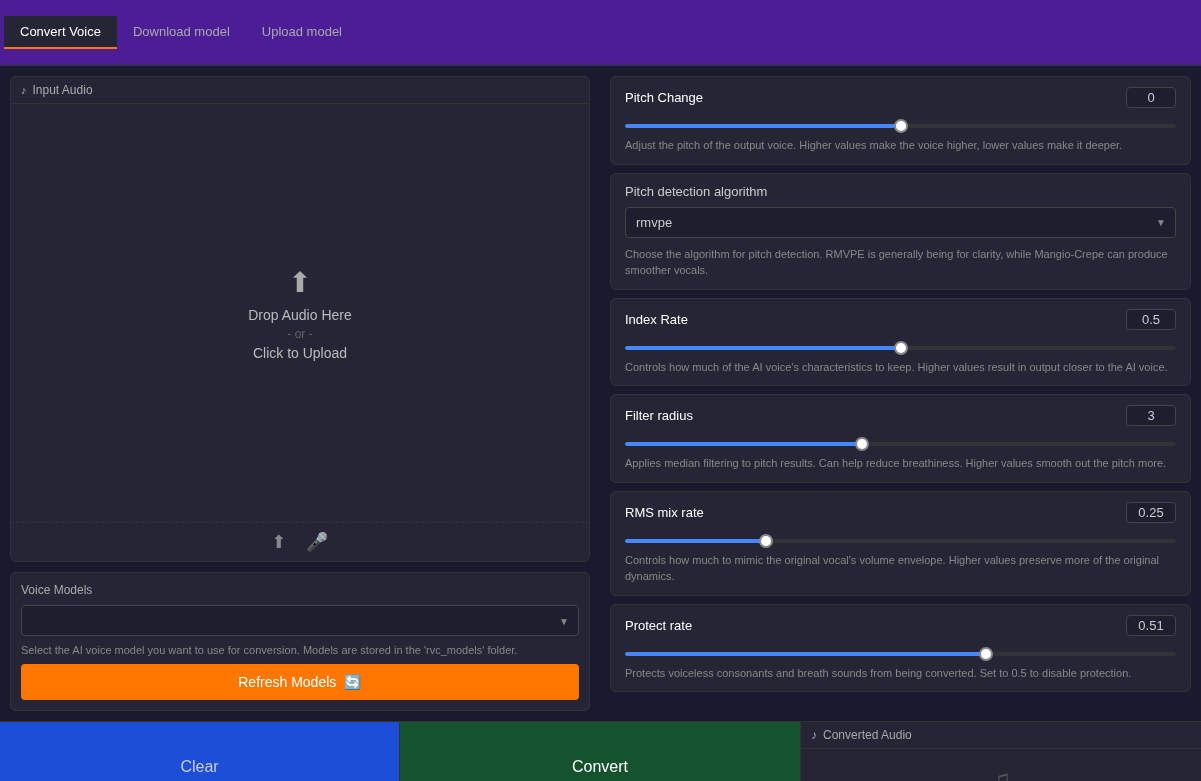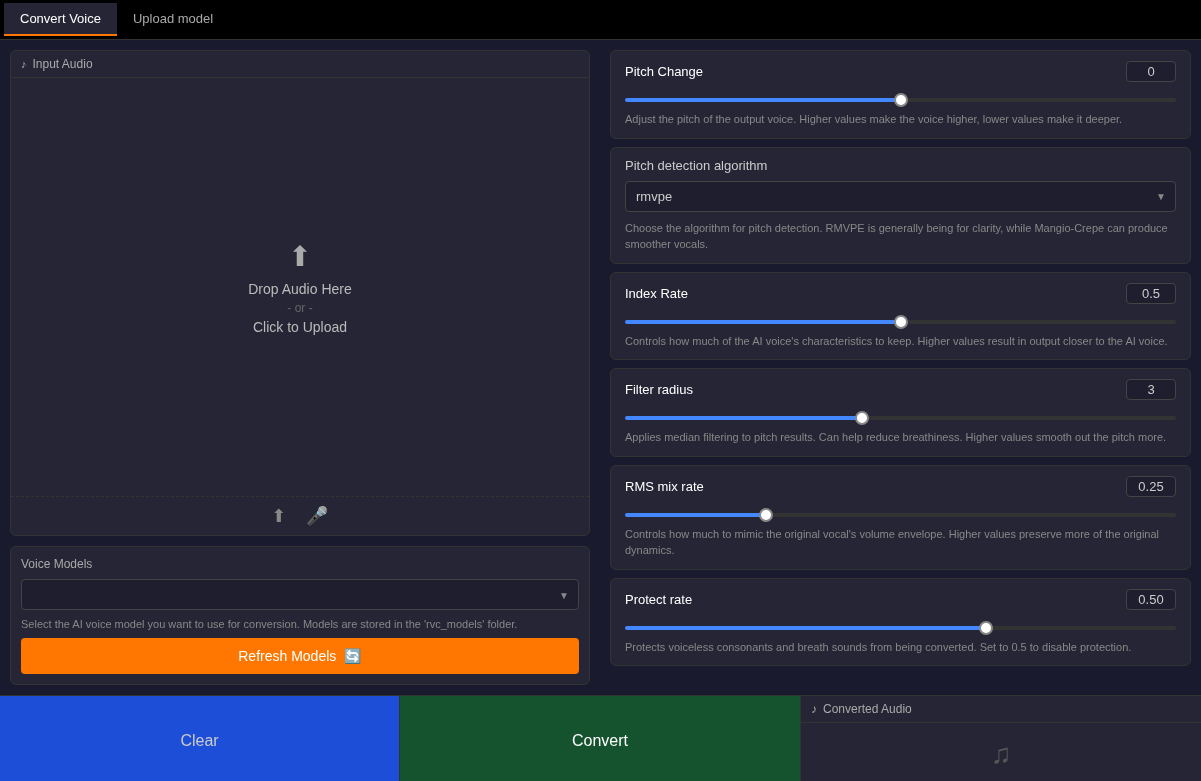--- a/index.html
+++ b/index.html
@@ -9,23 +9,23 @@
       color: #ccc;
       font-size: 13px;
       height: 781px;
       width: 1201px;
       overflow: hidden;
     }
 
     
     .tabs {
       display: flex;
-      background: #000000;
+      background: #4c1d95;
       border-bottom: 1px solid #333;
-      padding: 3px 4px;
+      padding: 16px 4px;
     }
     .tab {
       padding: 8px 16px;
       cursor: pointer;
       font-size: 13px;
       color: #aaa;
       border-bottom: 2px solid transparent;
       white-space: nowrap;
     }
     .tab.active {
@@ -308,20 +308,21 @@
       justify-content: center;
       color: #555;
       font-size: 28px;
     }
   </style>
 </head>
 <body>
 
 <div class="tabs">
   <div class="tab active">Convert Voice</div>
+  <div class="tab">Download model</div>
   <div class="tab">Upload model</div>
 </div>
 
 <div class="main">
 
   <div class="left-panel">
 
     <div class="audio-section">
       <div class="section-header">
         <span class="music-icon">♪</span>
@@ -410,21 +411,21 @@
       </div>
       <div class="slider-container">
         <input type="range" min="0" max="100" value="25" style="--val-pct: 25%; background: linear-gradient(to right, rgb(68, 136, 255) 25%, rgb(51, 51, 51) 25%);">
       </div>
       <div class="control-desc">Controls how much to mimic the original vocal's volume envelope. Higher values preserve more of the original dynamics.</div>
     </div>
 
     <div class="control-block">
       <div class="control-header">
         <span class="control-label">Protect rate</span>
-        <span class="control-value">0.50</span>
+        <span class="control-value">0.51</span>
       </div>
       <div class="slider-container">
         <input type="range" min="0" max="50" value="33" style="--val-pct: 66%; background: linear-gradient(to right, rgb(68, 136, 255) 66%, rgb(51, 51, 51) 66%);">
       </div>
       <div class="control-desc">Protects voiceless consonants and breath sounds from being converted. Set to 0.5 to disable protection.</div>
     </div>
 
   </div>
 </div>
 

